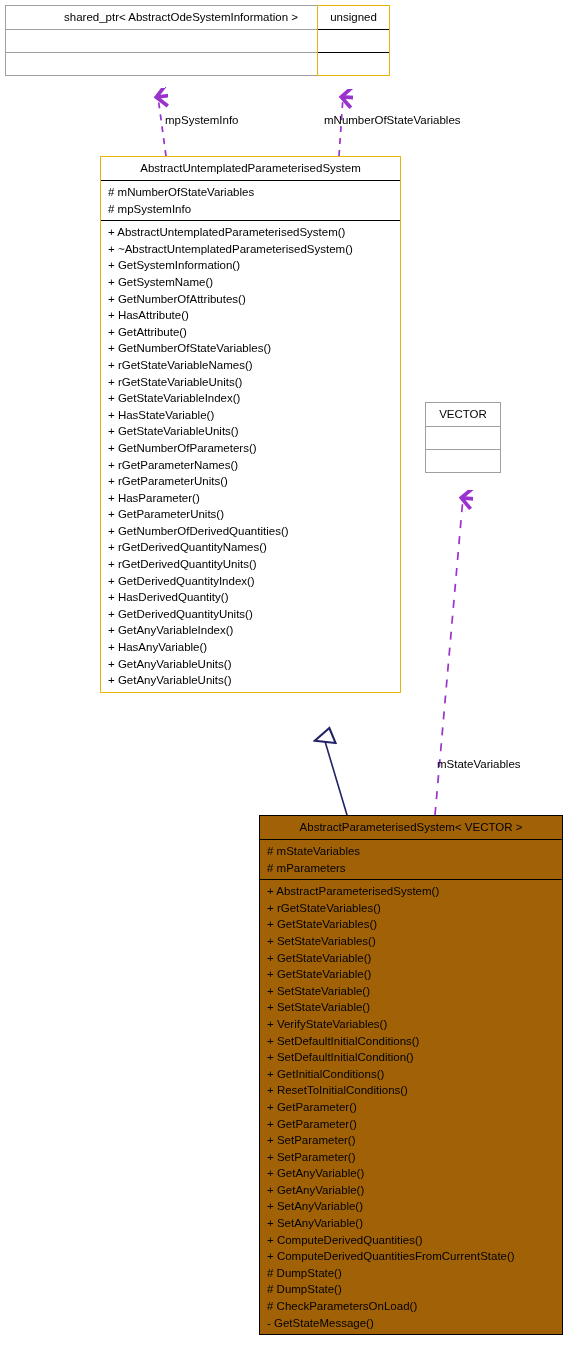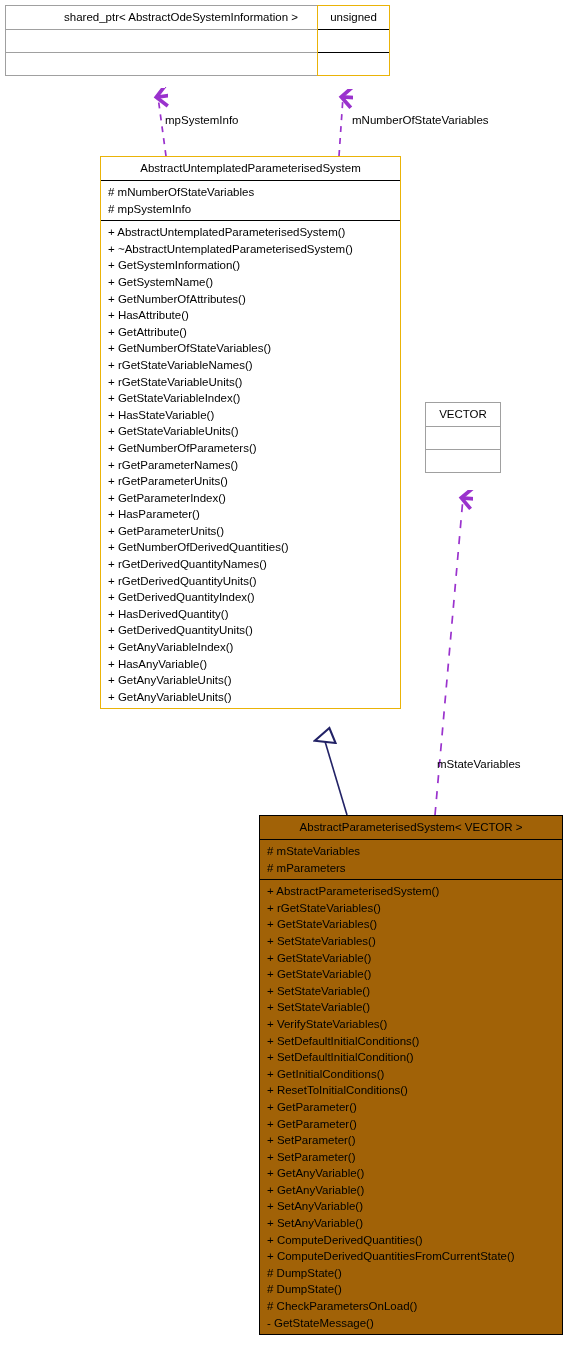--- a/index.html
+++ b/index.html
@@ -113,21 +113,21 @@
 
 <div class="uml-box strong" style="left:317px; top:5px; width:73px;">
   <div class="uml-title">unsigned</div>
   <div class="uml-sep"></div>
   <div class="uml-compartment empty"></div>
   <div class="uml-sep"></div>
   <div class="uml-compartment empty"></div>
 </div>
 
 <div class="edge-label" style="left:165px; top:112px;text-align:center;">mpSystemInfo</div>
-<div class="edge-label" style="left:352px; top:112px;">mNumberOfStateVariables</div>
+<div class="edge-label" style="left:324px; top:112px;">mNumberOfStateVariables</div>
 
 <div class="uml-box strong" style="left:100px; top:156px; width:301px;">
   <div class="uml-title">AbstractUntemplatedParameterisedSystem</div>
   <div class="uml-sep"></div>
   <div class="uml-compartment">
       <div class="uml-row"># mNumberOfStateVariables</div>
       <div class="uml-row"># mpSystemInfo</div>
     </div>
   <div class="uml-sep"></div>
   <div class="uml-compartment">
@@ -140,21 +140,20 @@
       <div class="uml-row">+ GetAttribute()</div>
       <div class="uml-row">+ GetNumberOfStateVariables()</div>
       <div class="uml-row">+ rGetStateVariableNames()</div>
       <div class="uml-row">+ rGetStateVariableUnits()</div>
       <div class="uml-row">+ GetStateVariableIndex()</div>
       <div class="uml-row">+ HasStateVariable()</div>
       <div class="uml-row">+ GetStateVariableUnits()</div>
       <div class="uml-row">+ GetNumberOfParameters()</div>
       <div class="uml-row">+ rGetParameterNames()</div>
       <div class="uml-row">+ rGetParameterUnits()</div>
-      <div class="uml-row">+ GetParameterIndex()</div>
       <div class="uml-row">+ HasParameter()</div>
       <div class="uml-row">+ GetParameterUnits()</div>
       <div class="uml-row">+ GetNumberOfDerivedQuantities()</div>
       <div class="uml-row">+ rGetDerivedQuantityNames()</div>
       <div class="uml-row">+ rGetDerivedQuantityUnits()</div>
       <div class="uml-row">+ GetDerivedQuantityIndex()</div>
       <div class="uml-row">+ HasDerivedQuantity()</div>
       <div class="uml-row">+ GetDerivedQuantityUnits()</div>
       <div class="uml-row">+ GetAnyVariableIndex()</div>
       <div class="uml-row">+ HasAnyVariable()</div>

